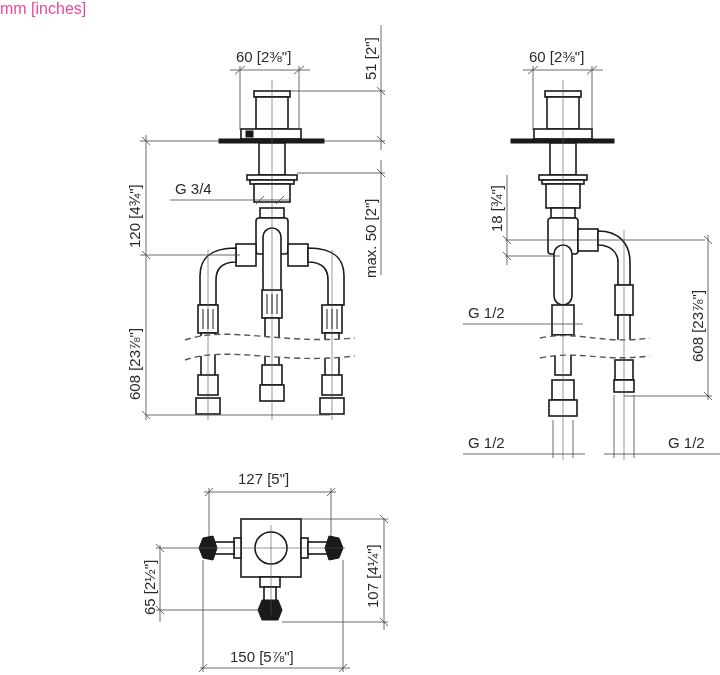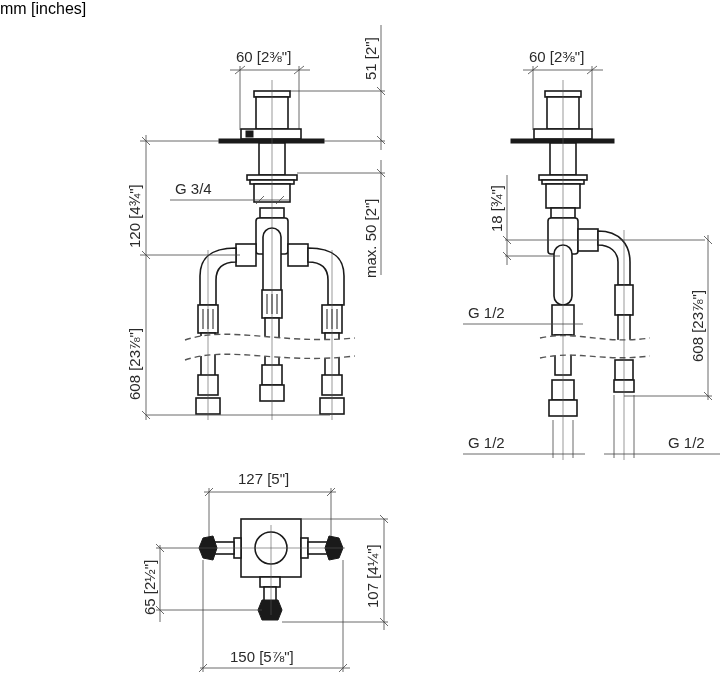--- a/index.html
+++ b/index.html
@@ -1,18 +1,18 @@
 <!DOCTYPE html>
 <html><head>
 <meta charset="utf-8">
 <style>
   html, body { margin: 0; padding: 0; background: #ffffff; }
   body { width: 720px; height: 675px; position: relative; overflow: hidden;
          font-family: "Liberation Sans", "DejaVu Sans", sans-serif; color: #1a1a1a; }
-  #units { position: absolute; left: 0; top: 0; font-size: 16px; line-height: 18px; color: #000000; }
+  #units { position: absolute; left: 0; top: 0; font-size: 16px; line-height: 18px; color: #ec4899; }
   svg { position: absolute; left: 0; top: 0; }
   .dim { stroke: #444; stroke-width: 0.8; fill: none; }
   .part { stroke: #1a1a1a; stroke-width: 1.6; fill: #fff; }
   .thin { stroke: #1a1a1a; stroke-width: 1; fill: none; }
   .center { stroke: #555; stroke-width: 0.6; fill: none; }
   .dash { stroke: #555; stroke-width: 1.4; fill: none; stroke-dasharray: 6 4; }
   .solid { fill: #1a1a1a; stroke: #1a1a1a; }
   .lbl { font-family: "Liberation Sans", "DejaVu Sans", sans-serif; font-size: 15px; fill: #2a2a2a; }
 </style>
 </head>

